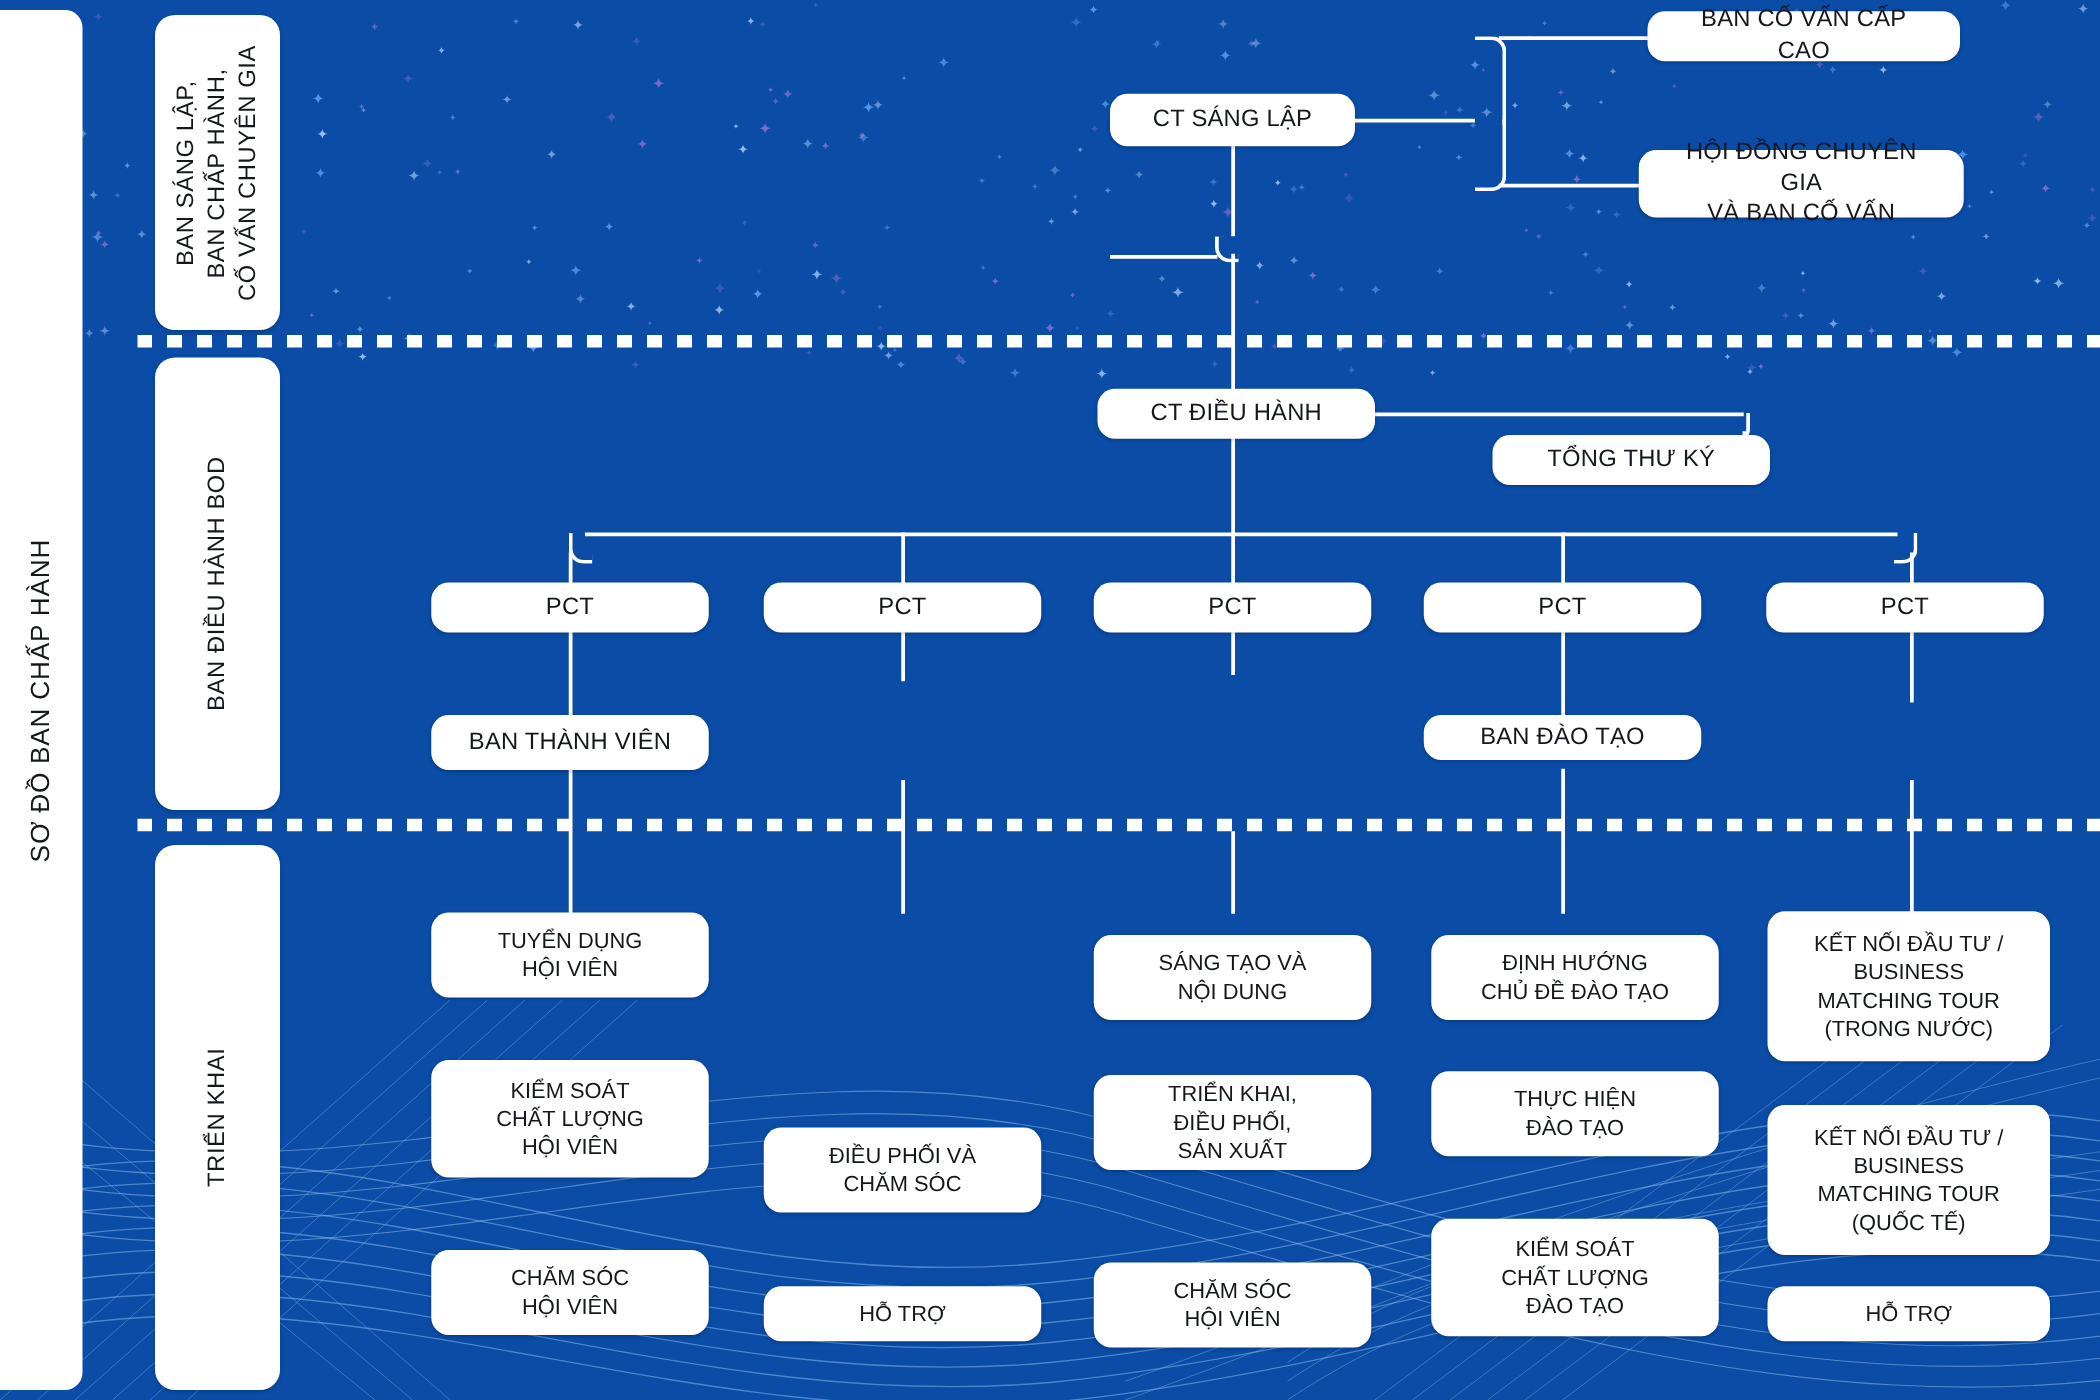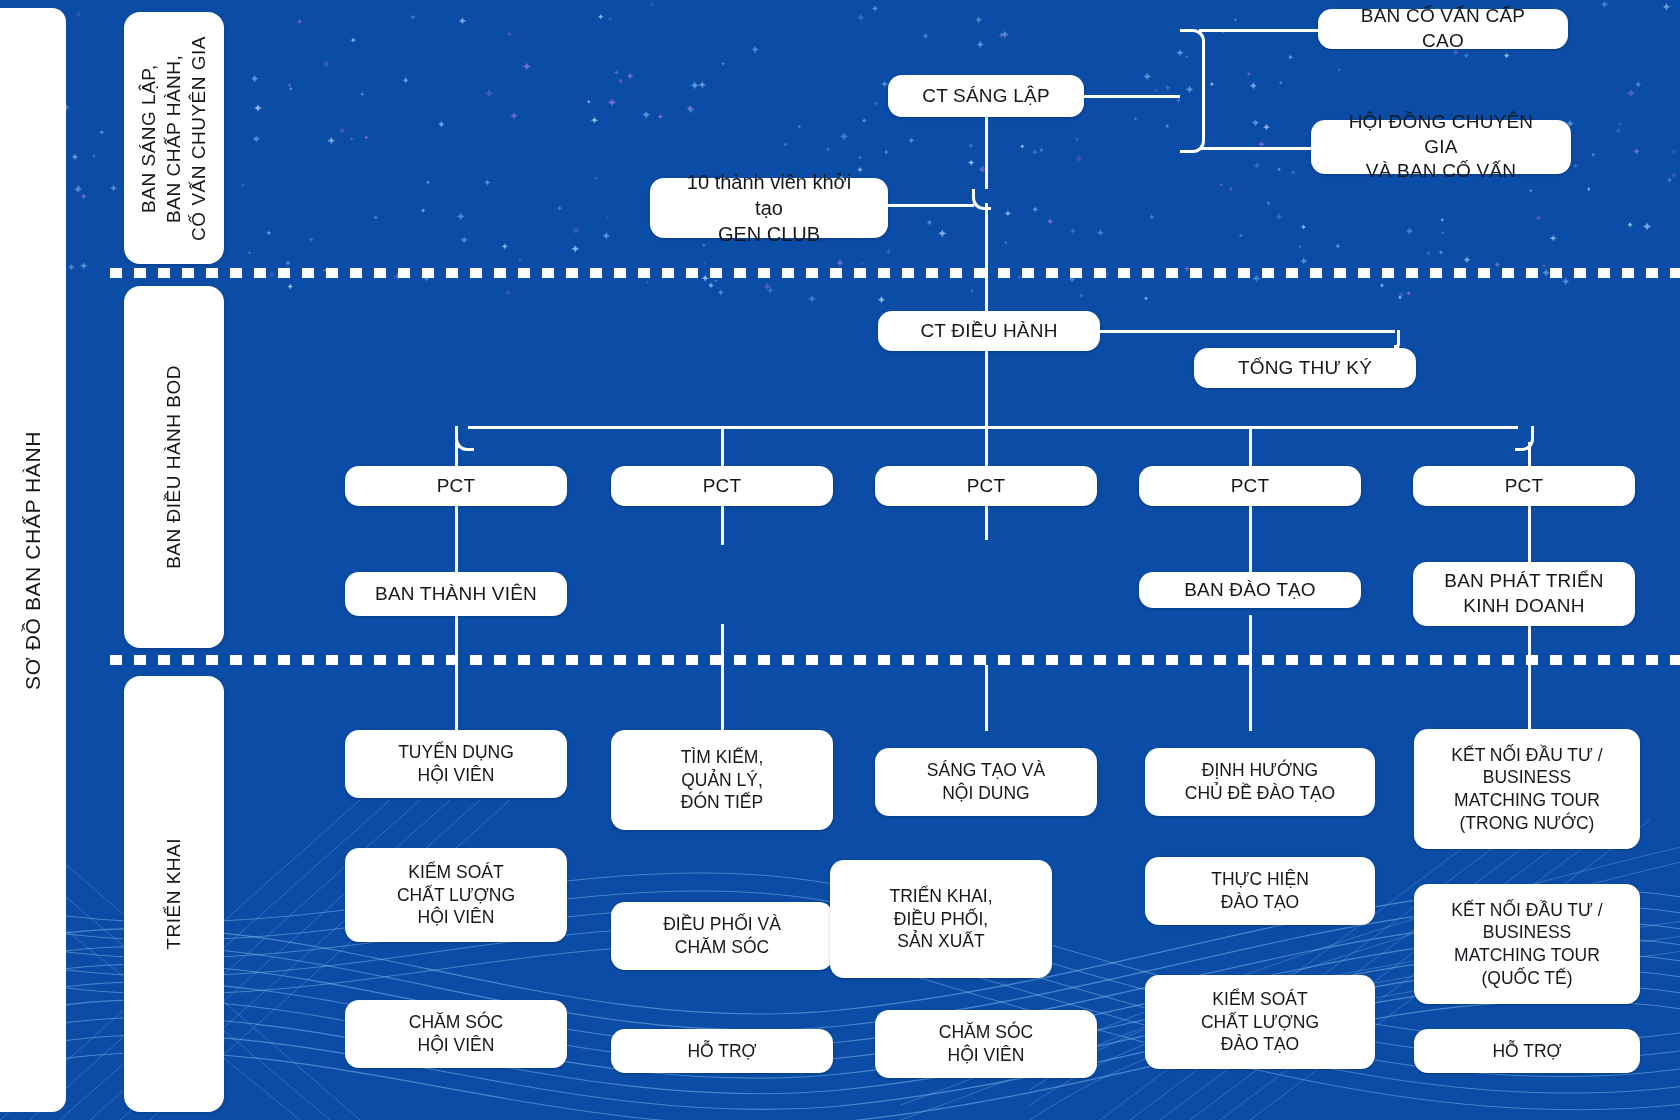--- a/index.html
+++ b/index.html
@@ -422,23 +422,20 @@
   <div class="ln lnv" style="left:455px;top:615px;height:116px;"></div>
   <div class="ln lnv" style="left:721px;top:624px;height:107px;"></div>
   <div class="ln lnv" style="left:985px;top:665px;height:66px;"></div>
   <div class="ln lnv" style="left:1249px;top:615px;height:116px;"></div>
   <div class="ln lnv" style="left:1528px;top:624px;height:107px;"></div>
 
   <div class="node caps" style="left:888px;top:75px;width:196px;height:42px;">
     <span class="ml">CT SÁNG LẬP</span>
   </div>
 
-  <div class="node mixed" style="left:650px;top:178px;width:238px;height:60px;">
-    <span class="ml">10 thành viên khởi tạo<br>GEN CLUB</span>
-  </div>
 
   <div class="node caps" style="left:1318px;top:9px;width:250px;height:40px;">
     <span class="ml">BAN CỐ VẤN CẤP CAO</span>
   </div>
 
   <div class="node caps" style="left:878px;top:311px;width:222px;height:40px;">
     <span class="ml">CT ĐIỀU HÀNH</span>
   </div>
 
   <div class="node caps" style="left:1311px;top:120px;width:260px;height:54px;">
@@ -464,48 +461,42 @@
   <div class="node caps" style="left:1413px;top:466px;width:222px;height:40px;">
     <span class="ml">PCT</span>
   </div>
 
   <div class="node caps" style="left:345px;top:572px;width:222px;height:44px;">
     <span class="ml">BAN THÀNH VIÊN</span>
   </div>
   <div class="node caps" style="left:1139px;top:572px;width:222px;height:36px;">
     <span class="ml">BAN ĐÀO TẠO</span>
   </div>
-  <div class="node caps" style="left:1413px;top:562px;width:222px;height:64px;">
-    <span class="ml">BAN PHÁT TRIỂN<br>KINH DOANH</span>
-  </div>
 
   <div class="node small" style="left:345px;top:730px;width:222px;height:68px;">
     <span class="ml">TUYỂN DỤNG<br>HỘI VIÊN</span>
   </div>
   <div class="node small" style="left:345px;top:848px;width:222px;height:94px;">
     <span class="ml">KIỂM SOÁT<br>CHẤT LƯỢNG<br>HỘI VIÊN</span>
   </div>
   <div class="node small" style="left:345px;top:1000px;width:222px;height:68px;">
     <span class="ml">CHĂM SÓC<br>HỘI VIÊN</span>
   </div>
 
-  <div class="node small" style="left:611px;top:730px;width:222px;height:100px;">
-    <span class="ml">TÌM KIẾM,<br>QUẢN LÝ,<br>ĐÓN TIẾP</span>
-  </div>
   <div class="node small" style="left:611px;top:902px;width:222px;height:68px;">
     <span class="ml">ĐIỀU PHỐI VÀ<br>CHĂM SÓC</span>
   </div>
   <div class="node small" style="left:611px;top:1029px;width:222px;height:44px;">
     <span class="ml">HỖ TRỢ</span>
   </div>
 
   <div class="node small" style="left:875px;top:748px;width:222px;height:68px;">
     <span class="ml">SÁNG TẠO VÀ<br>NỘI DUNG</span>
   </div>
-  <div class="node small" style="left:830px;top:860px;width:222px;height:118px;">
+  <div class="node small" style="left:875px;top:860px;width:222px;height:76px;">
     <span class="ml">TRIỂN KHAI,<br>ĐIỀU PHỐI,<br>SẢN XUẤT</span>
   </div>
   <div class="node small" style="left:875px;top:1010px;width:222px;height:68px;">
     <span class="ml">CHĂM SÓC<br>HỘI VIÊN</span>
   </div>
 
   <div class="node small" style="left:1145px;top:748px;width:230px;height:68px;">
     <span class="ml">ĐỊNH HƯỚNG<br>CHỦ ĐỀ ĐÀO TẠO</span>
   </div>
   <div class="node small" style="left:1145px;top:857px;width:230px;height:68px;">

